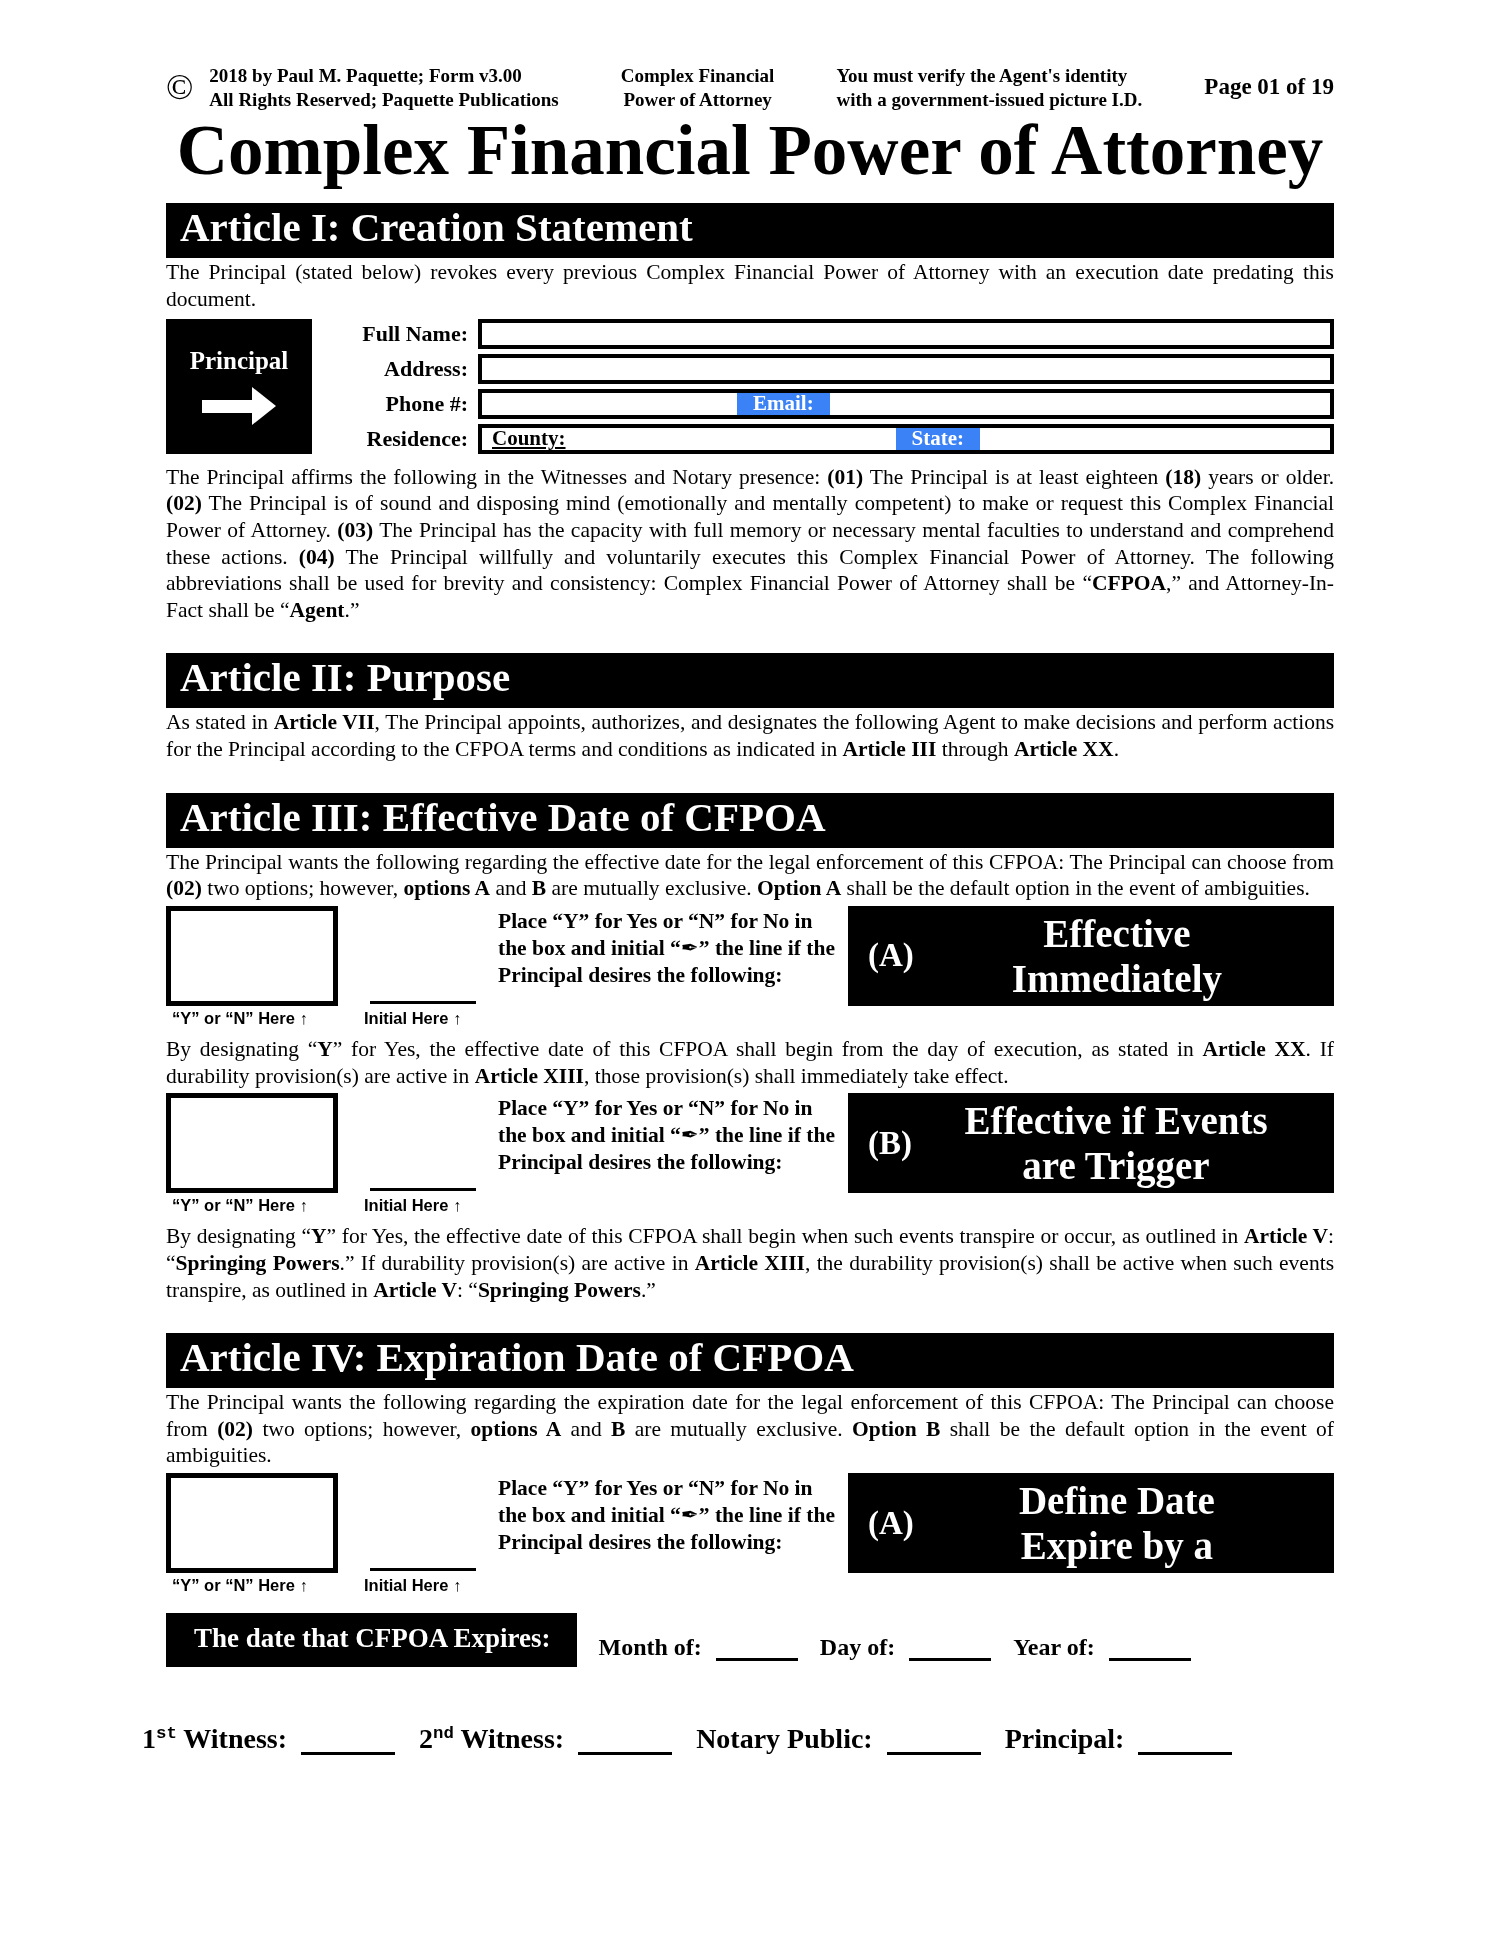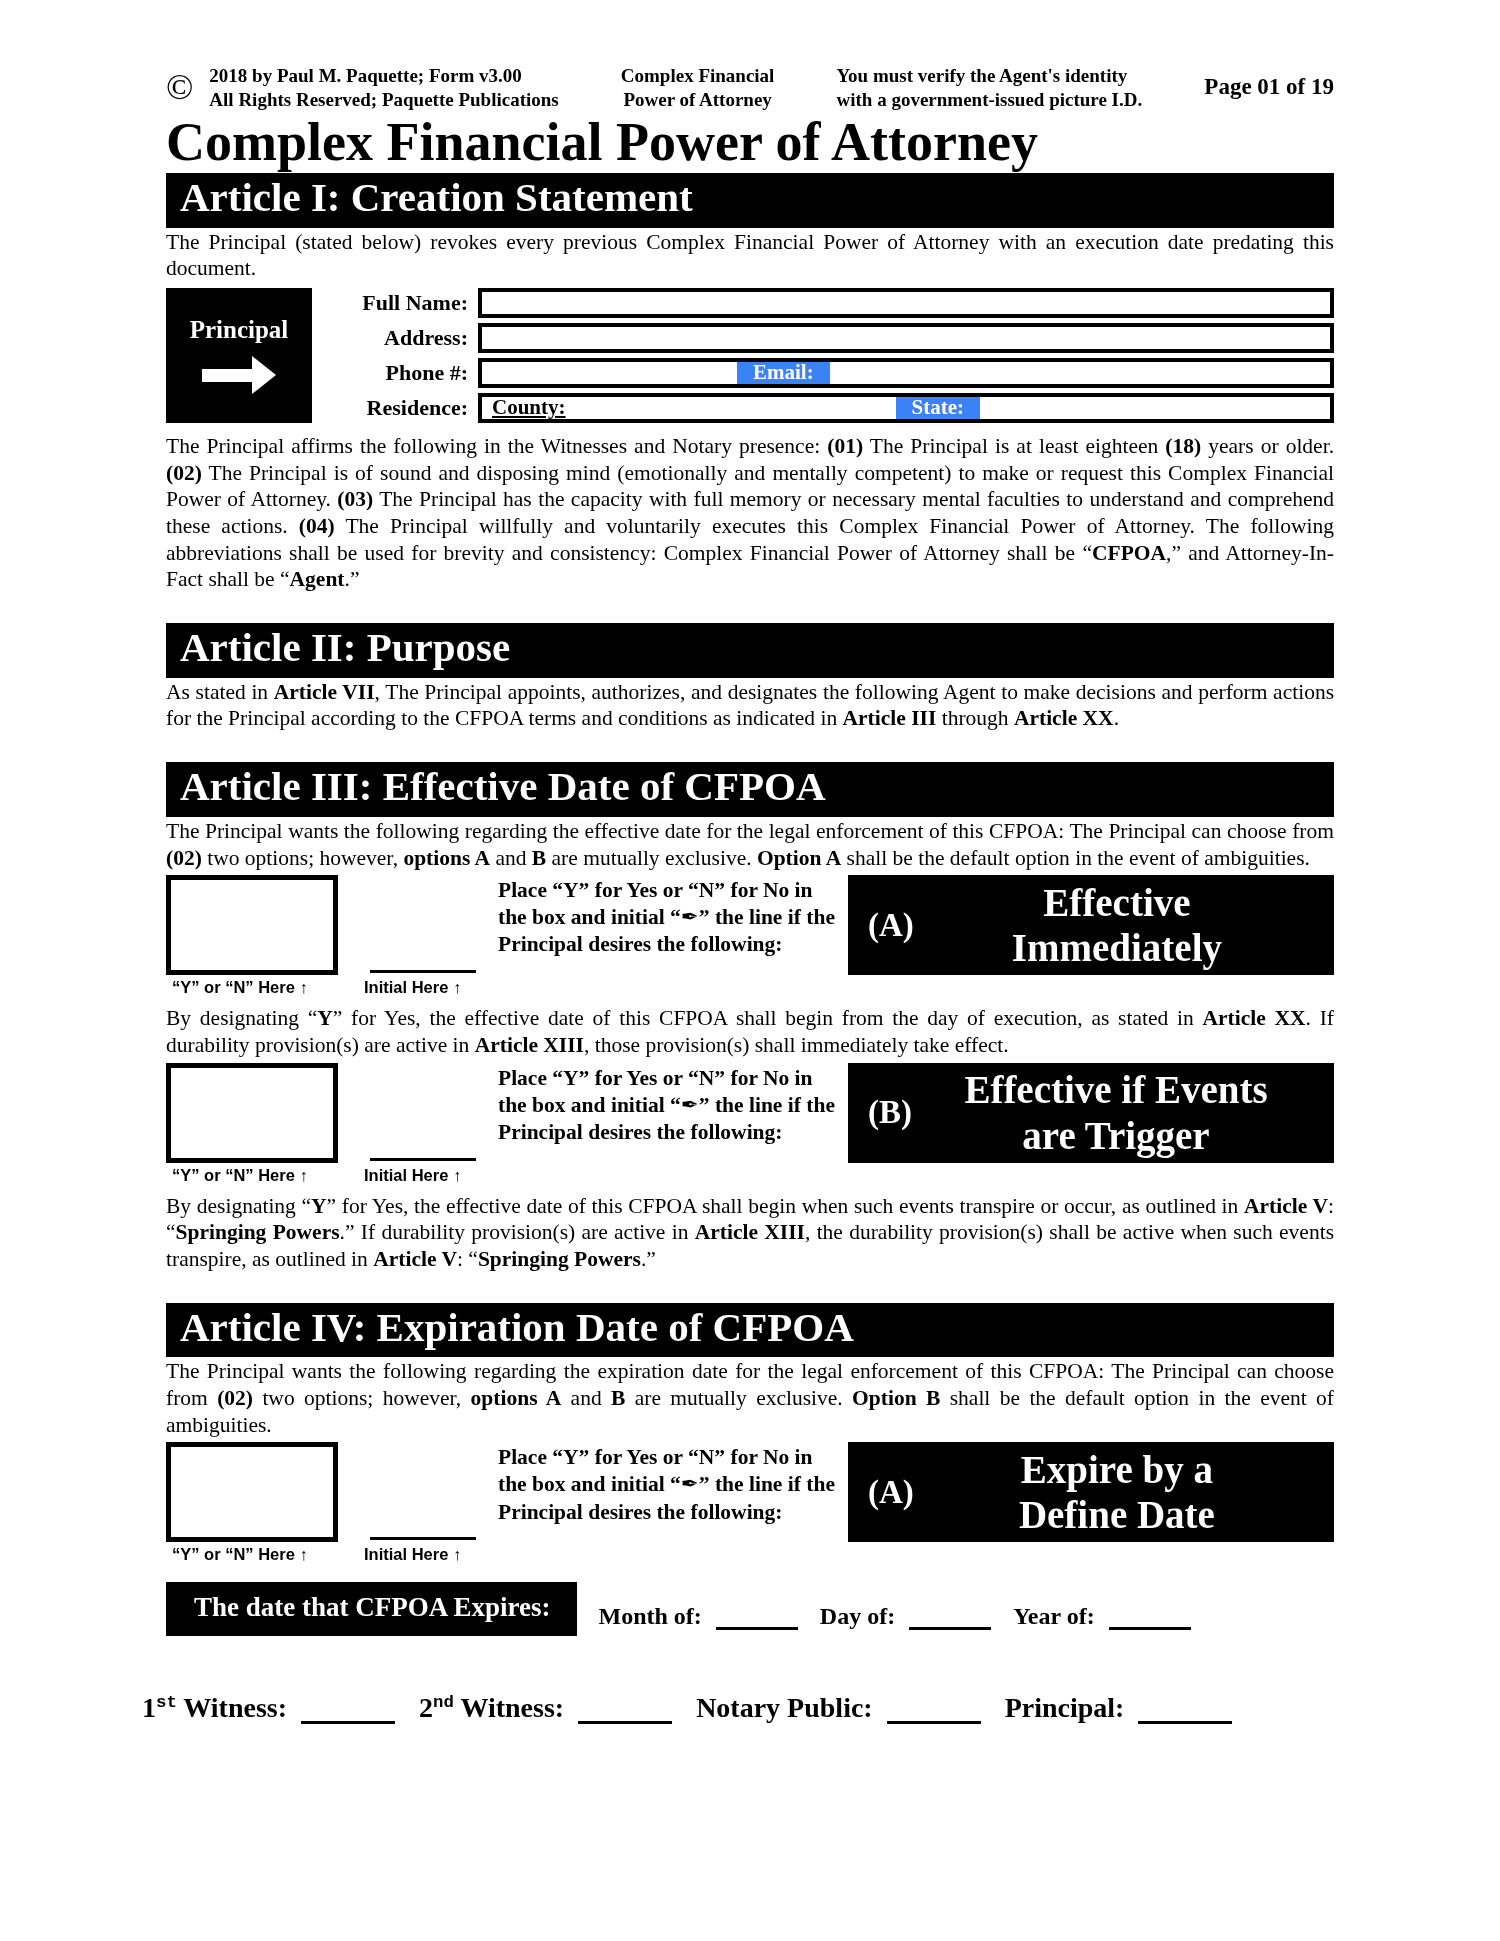--- a/index.html
+++ b/index.html
@@ -12,21 +12,21 @@
 
   
   .hdr { display:flex; align-items:center; font-weight:bold; font-size:19px; line-height:1.25; }
   .hdr-c { font-size:36px; font-weight:normal; margin-right:16px; }
   .hdr-block { white-space:nowrap; }
   .hdr-doc { text-align:center; }
   .hdr-page { font-size:23px; }
   .hdr-spread { flex:1; }
 
   
-  .title { font-size:54px; font-weight:bold; text-align:left; line-height:1.04; margin:2px 0 3px 0; }
+  .title { font-size:71px; font-weight:bold; text-align:center; line-height:1.04; margin:2px 0 16px 0; }
   .banner { background:#000; color:#fff; font-weight:bold; font-size:41px; line-height:1.12; padding:2px 10px 7px 14px; margin-bottom:1px; }
   .banner.mt { margin-top:30px; }
 
   
   .body { font-size:21.5px; line-height:1.24; text-align:justify; margin-bottom:4px; }
 
   
   .fields { display:flex; margin:6px 0 10px 0; }
   .pbox { width:146px; background:#000; color:#fff; display:flex; flex-direction:column; align-items:center; justify-content:center; gap:12px; }
   .pbox-label { font-weight:bold; font-size:25px; }
@@ -181,22 +181,22 @@
     <div class="banner mt">Article IV: Expiration Date of CFPOA</div>
     <p class="body"><span>The Principal wants the following regarding the expiration date for the legal enforcement of this CFPOA: The Principal can choose from </span><span style="font-weight: bold;">(02)</span><span> two options; however, </span><span style="font-weight: bold;">options A</span><span> and </span><span style="font-weight: bold;">B</span><span> are mutually exclusive. </span><span style="font-weight: bold;">Option B</span><span> shall be the default option in the event of ambiguities.</span></p>
 
     <div class="opt-row">
       <div class="yn-box"></div>
       <div class="init-line"></div>
       <p class="opt-instr"><span style="font-weight: bold;">Place “Y” for Yes or “N” for No in the box and initial “✒” the line if the Principal desires the following:</span></p>
       <div class="opt-banner">
         <div class="opt-tag">(A)</div>
         <div class="opt-title">
+          <div>Define Date</div>
           <div>Expire by a</div>
-          <div>Define Date</div>
         </div>
       </div>
     </div>
     <div class="under">
       <div class="u1">“Y” or “N” Here ↑</div>
       <div>Initial Here ↑</div>
     </div>
 
     <div class="expire-row">
       <div class="expire-chip">The date that CFPOA Expires:</div>

